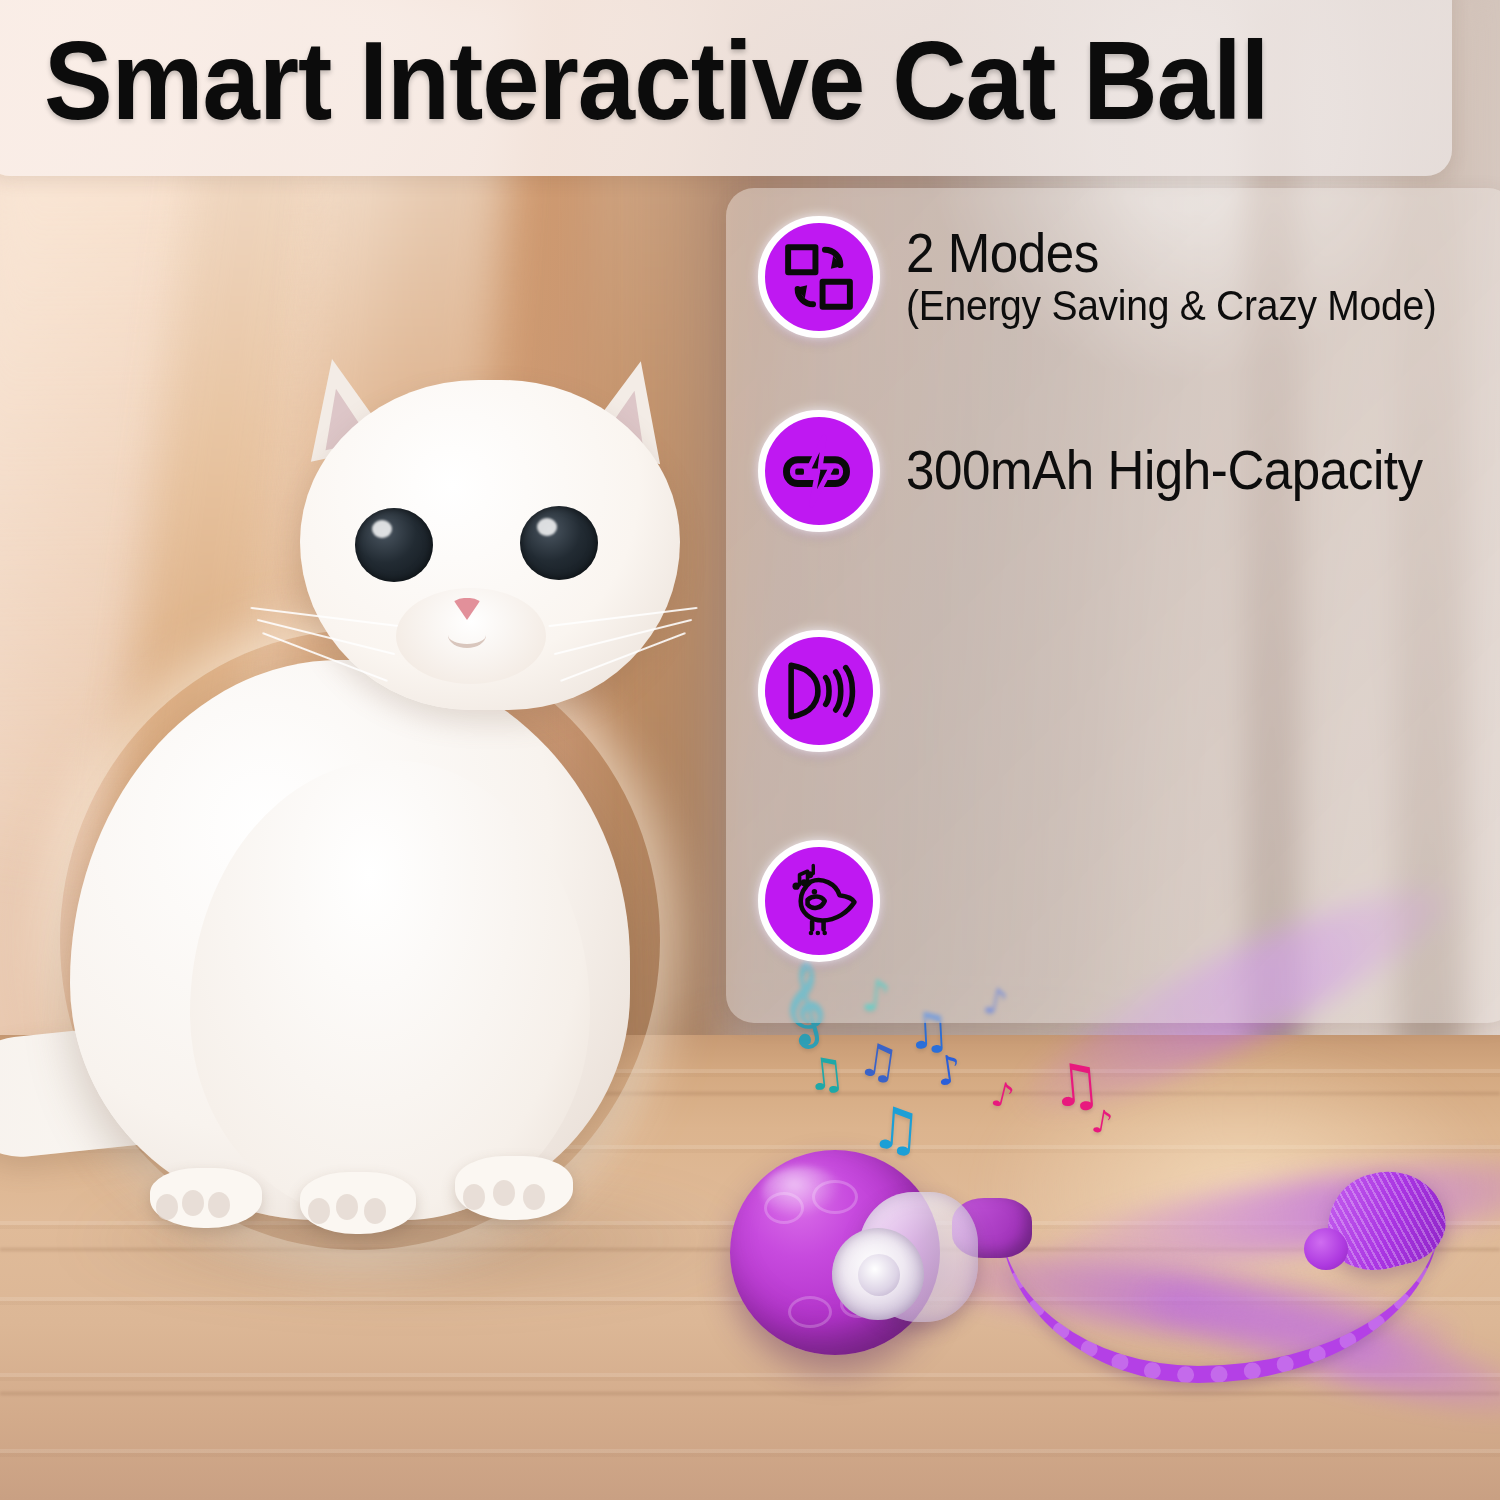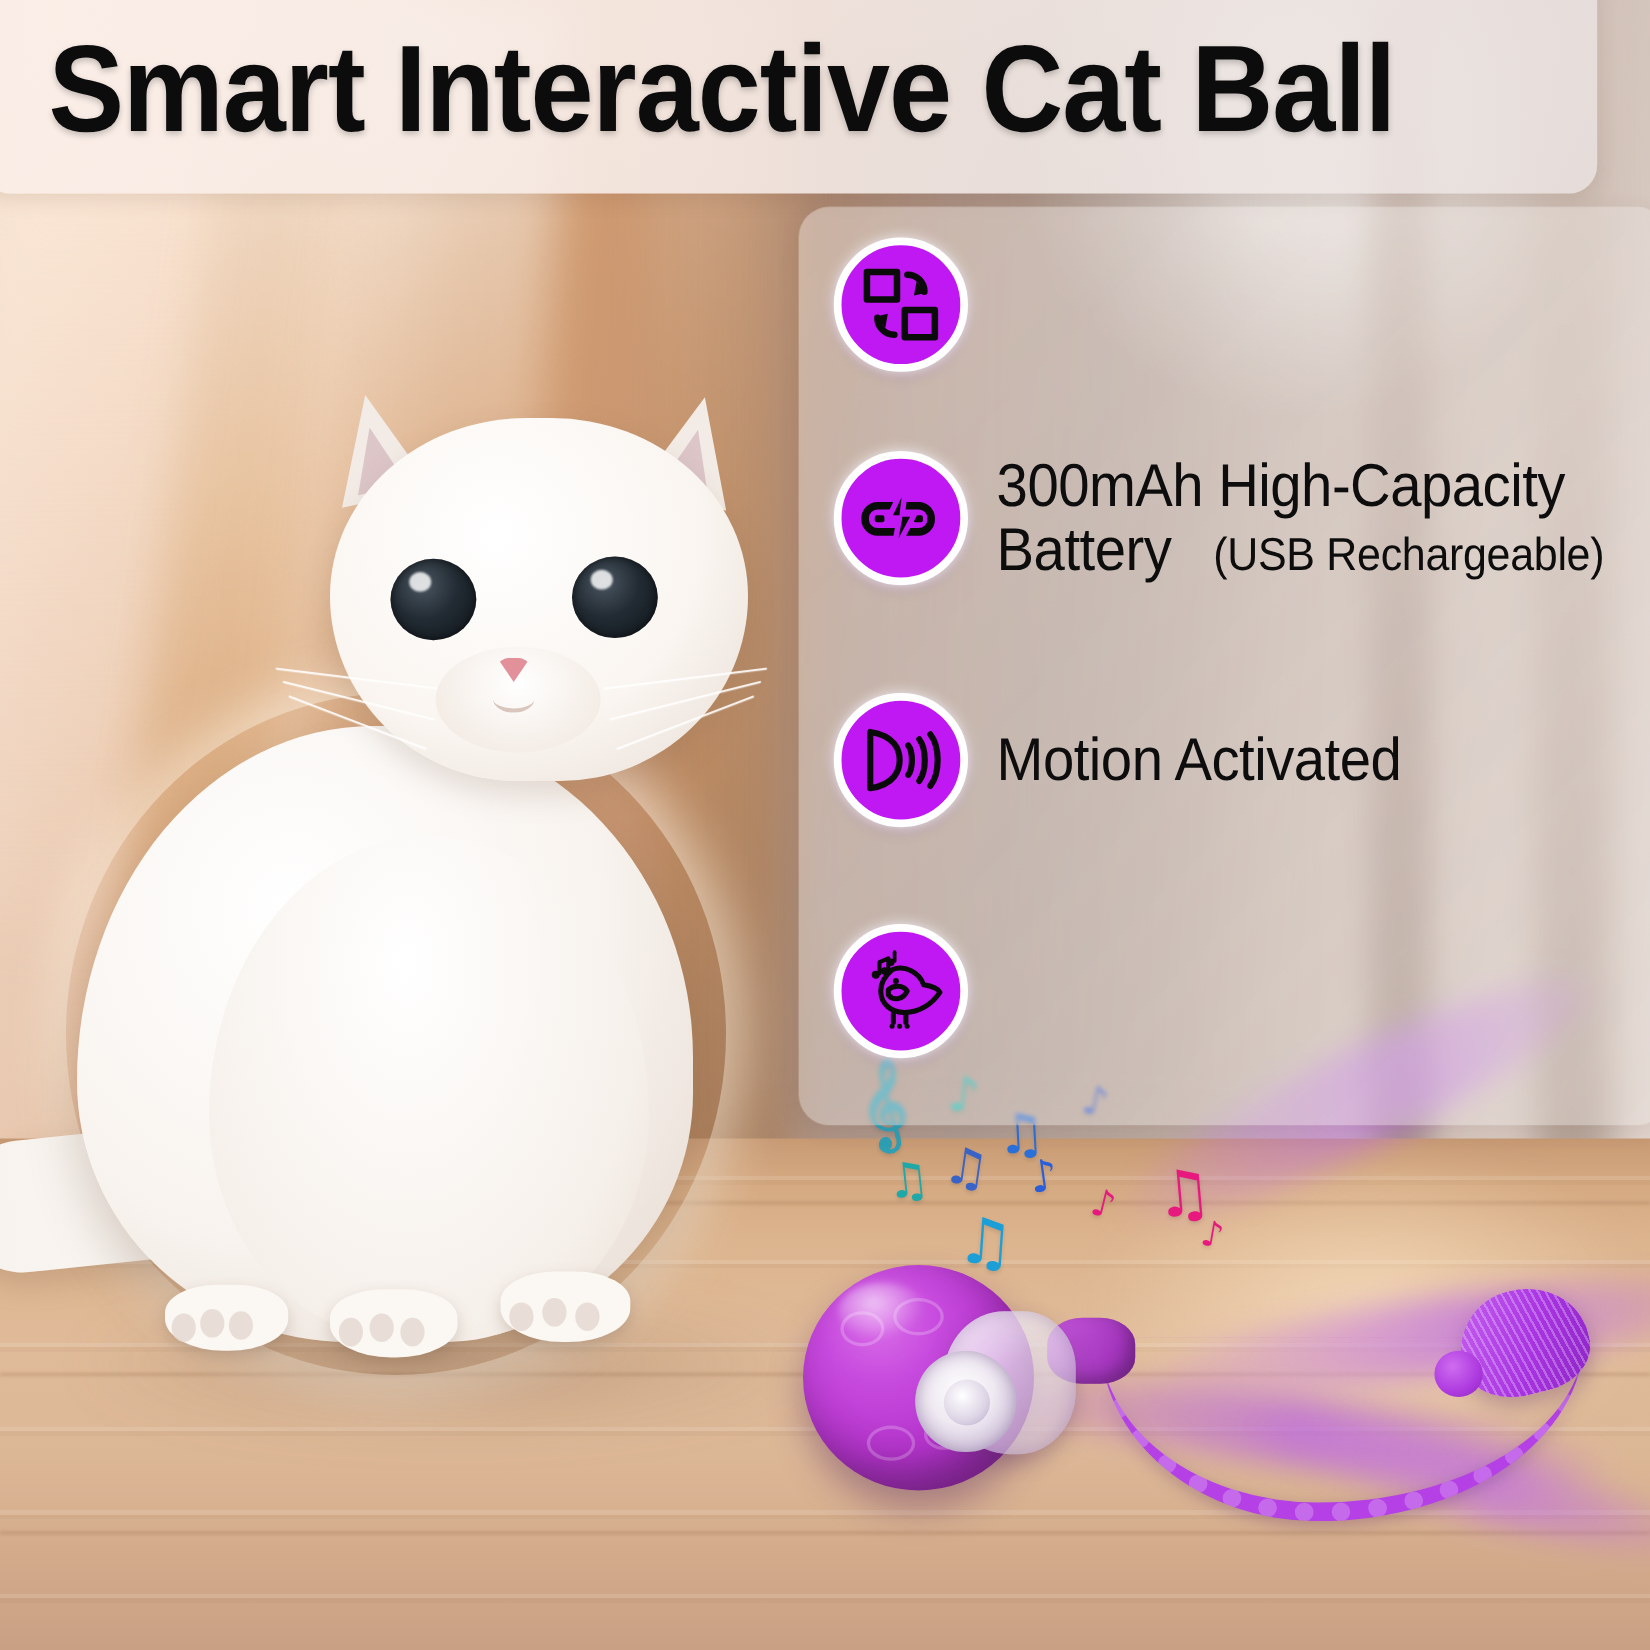--- a/index.html
+++ b/index.html
@@ -444,51 +444,48 @@
       <div class="icon-badge">
         <svg width="76" height="76" viewBox="0 0 64 64" fill="none" stroke="#0a0a0a" stroke-width="5" stroke-linecap="round" stroke-linejoin="round">
           <rect x="6" y="7" width="23" height="21"></rect>
           <rect x="35" y="36" width="23" height="21"></rect>
           <path d="M37 9 A13 13 0 0 1 50 22"></path>
           <path d="M44 14 L51 23 L42 25 Z" fill="#0a0a0a" stroke="none"></path>
           <path d="M27 55 A13 13 0 0 1 14 42"></path>
           <path d="M20 50 L13 41 L22 39 Z" fill="#0a0a0a" stroke="none"></path>
         </svg>
       </div>
+      <div class="feature-text">
+        <div class="ft-main">2 Modes</div>
+        <div class="ft-sub">(Energy Saving &amp; Crazy Mode)</div>
+      </div>
     </div>
 
     <div class="feature-row fr-2">
       <div class="icon-badge">
         <svg width="80" height="80" viewBox="0 0 64 64" fill="none" stroke="#0a0a0a" stroke-width="5.5" stroke-linecap="round" stroke-linejoin="round">
           <rect x="6" y="23" width="48" height="19" rx="9"></rect>
           <rect x="13" y="30" width="7" height="5" rx="1.5" fill="#0a0a0a" stroke="none"></rect>
           <rect x="41" y="30" width="7" height="5" rx="1.5" fill="#0a0a0a" stroke="none"></rect>
           <path d="M36 5 L23 32 L31 32 L26 59 L42 29 L33 29 Z" fill="#0a0a0a" stroke="#bf18f2" stroke-width="4"></path>
         </svg>
       </div>
       <div class="feature-text">
         <div class="ft-main">300mAh High-Capacity</div>
-        <div class="ft-inline">
-          <div class="ft-main">Battery</div>
-          <div class="ft-sub">(USB Rechargeable)</div>
-        </div>
       </div>
     </div>
 
     <div class="feature-row fr-3">
       <div class="icon-badge">
         <svg width="78" height="70" viewBox="0 0 70 60" fill="none" stroke="#0a0a0a" stroke-width="5" stroke-linecap="round" stroke-linejoin="round">
           <path d="M10 7 L10 53 C30 50 34 38 34 30 C34 22 30 10 10 7 Z"></path>
           <path d="M41 18 C45 23 45 37 41 42"></path>
           <path d="M50 13 C56 21 56 39 50 47"></path>
           <path d="M59 9 C67 19 67 41 59 51"></path>
         </svg>
-      </div>
-      <div class="feature-text">
-        <div class="ft-main">Motion Activated</div>
       </div>
     </div>
 
     <div class="feature-row fr-4">
       <div class="icon-badge">
         <svg width="80" height="80" viewBox="0 0 70 70" fill="none" stroke="#0a0a0a" stroke-width="4" stroke-linecap="round" stroke-linejoin="round">
           <path d="M28 18 C38 14 50 20 53 30 C61 31 65 34 66 36 C60 45 50 52 38 52
                    C27 52 19 45 19 35 C19 29 22 23 28 18 Z"></path>
           <circle cx="31" cy="27" r="2.4" fill="#0a0a0a" stroke="none"></circle>
           <path d="M25 34 C29 30 37 30 40 35 C37 42 29 43 25 38 Z"></path>

